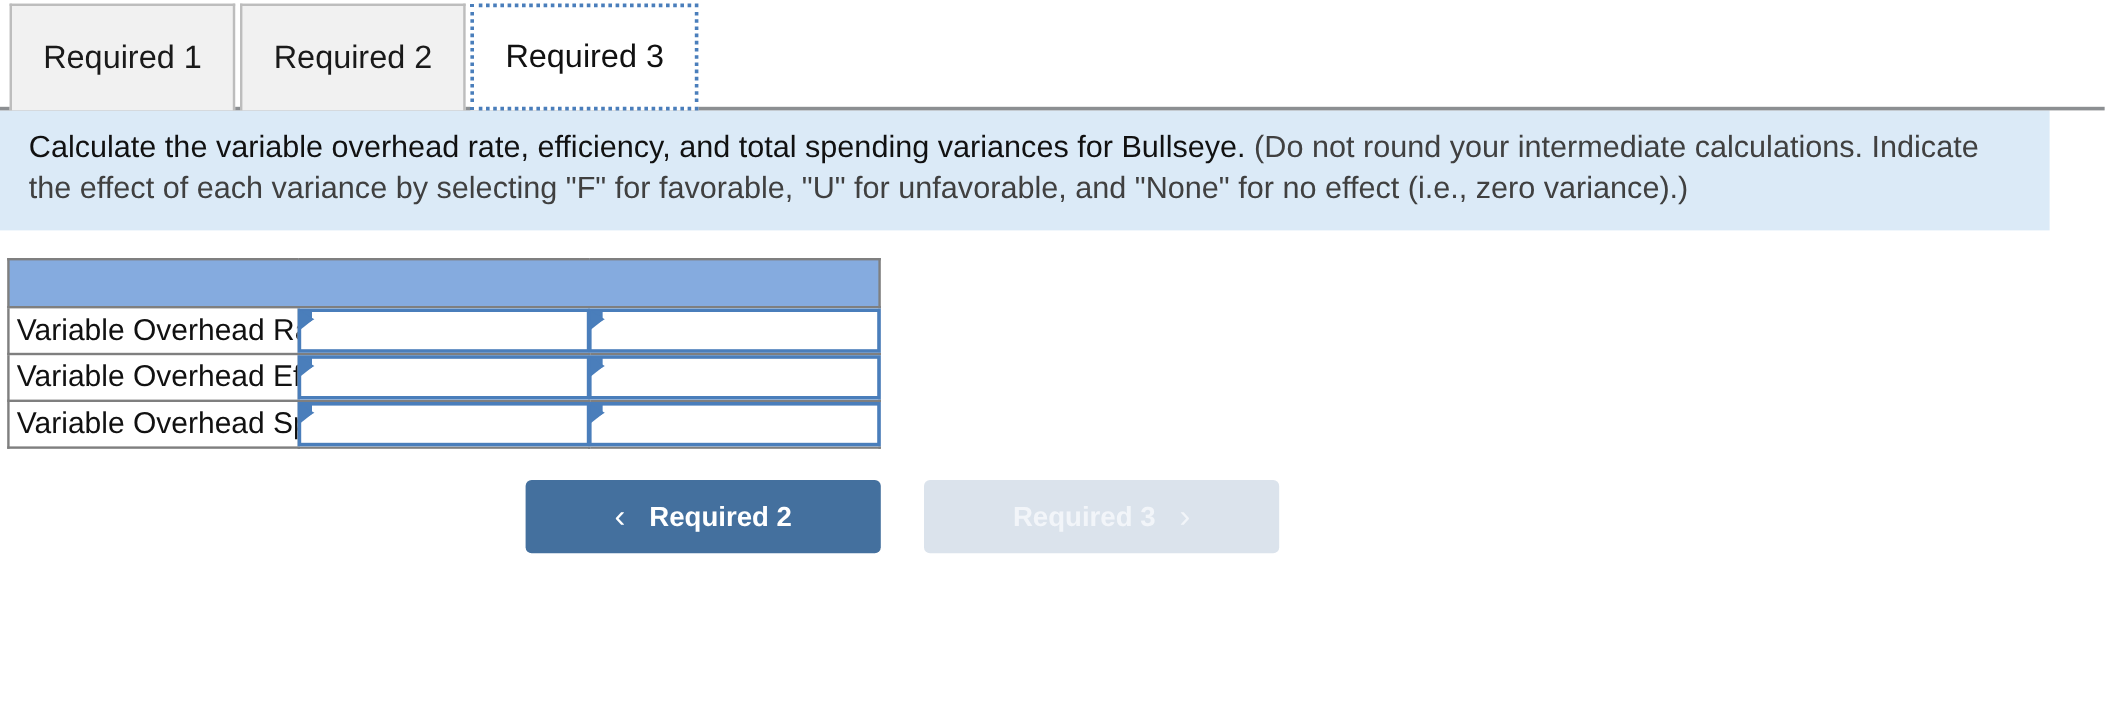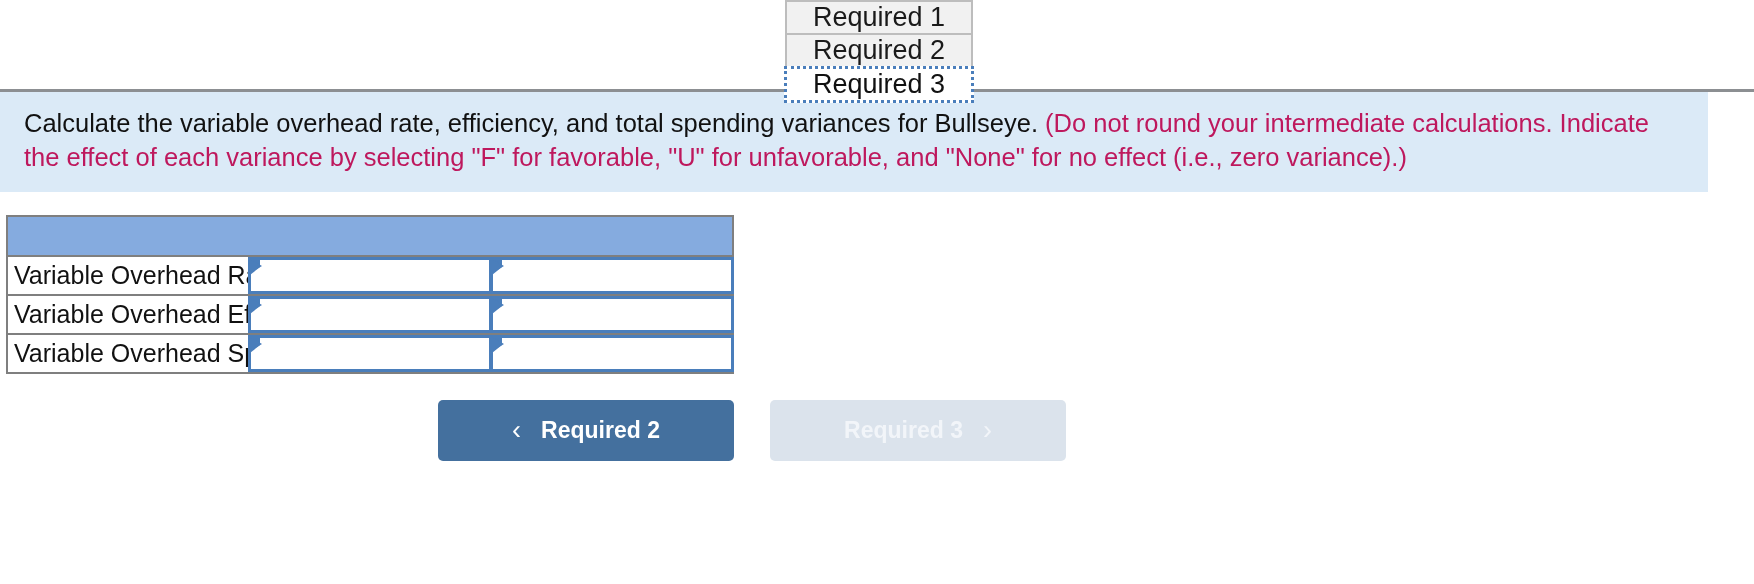--- a/index.html
+++ b/index.html
@@ -16,23 +16,22 @@
     overflow: hidden;
     position: relative;
   }
 
   
   .tab-strip {
     position: relative;
     height: 92px;
     box-sizing: border-box;
     display: flex;
-    align-items: center;
+    align-items: flex-end;
     padding-left: 8px;
-    flex-direction: column;
   }
   .tab-strip::after {
     content: "";
     position: absolute;
     left: 0;
     right: 0;
     bottom: 0;
     height: 3px;
     background: #8c8f92;
   }
@@ -66,21 +65,21 @@
   .instruction {
     box-sizing: border-box;
     width: 1708px;
     background: #dbeaf7;
     padding: 14px 22px 18px 24px;
     font-size: 25.5px;
     line-height: 1.34;
     color: #111111;
   }
   .instruction .hint {
-    color: #be185d;
+    color: #404040;
   }
 
   
   .table-wrap {
     margin: 23px 0 0 6px;
     width: 728px;
   }
   .ans-table {
     border-collapse: collapse;
     table-layout: fixed;

